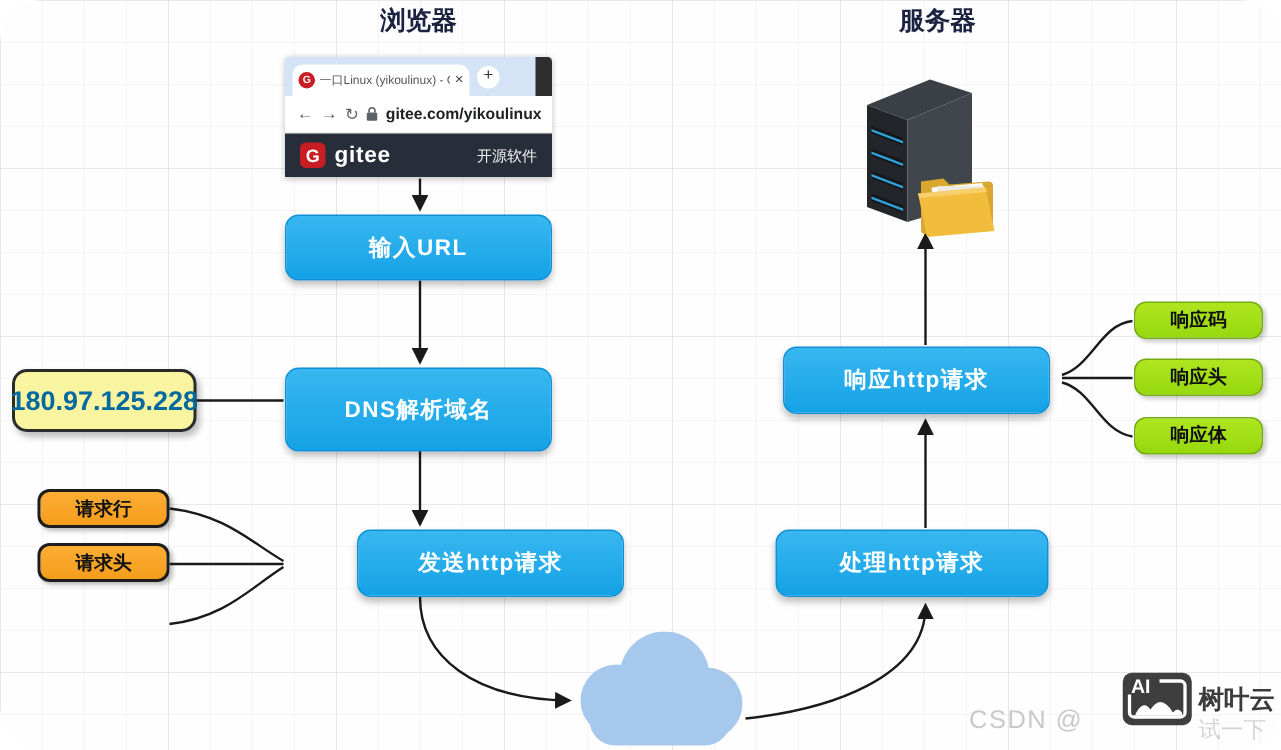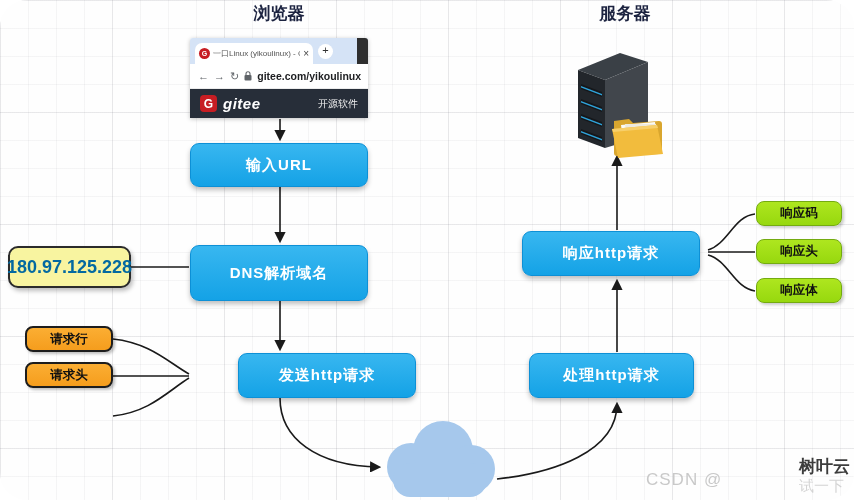--- a/index.html
+++ b/index.html
@@ -25,21 +25,21 @@
   .fbox {
     display:flex; align-items:center; justify-content:center;
     background:linear-gradient(180deg,#38b7f0 0%,#14a2e6 100%);
     border:1px solid #0d90d6; border-radius:9px;
     color:#fff; font-weight:bold; font-size:15px; letter-spacing:1px;
     box-shadow:0 3px 5px rgba(0,0,0,0.25);
   }
   .f-input   { left:190px; top:143px; width:178px; height:44px; }
   .f-dns     { left:190px; top:245px; width:178px; height:56px; }
   .f-send    { left:190px; top:353px; width:178px; height:45px;margin-left:48px; }
-  .f-process { left:529px; top:353px; width:165px; height:45px; }
+  .f-process { left:517px; top:353px; width:182px; height:45px; }
   .f-respond { left:506px; top:231px; width:178px; height:45px;margin-left:16px; }
 
   .ip-box {
     left:8px; top:246px; width:123px; height:42px;
     display:flex; align-items:center; justify-content:center;
     background:#f8f4a0; border:2px solid #2b2b2b; border-radius:10px;
     font-weight:bold; font-size:18px; color:#0369a1;
     box-shadow:2px 3px 4px rgba(0,0,0,0.25);
   }
 
@@ -77,21 +77,21 @@
     color:#333; font-size:11px; line-height:13px; text-align:center; flex:0 0 auto; }
   .tab-row-end { margin-left:auto; width:11px; height:26px; background:#2e2e2e; }
   .addr-row { display:flex; align-items:center; gap:5px; height:25px; background:#fff;
     padding:0 8px; border-bottom:1px solid #ececec; }
   .nav-ic { font-size:11px; color:#5f6368; }
   .lock { display:flex; }
   .url { font-size:10.5px; font-weight:bold; color:#202124; white-space:nowrap; }
   .gitee-row { display:flex; align-items:center; gap:6px; height:29px; background:#272e39; padding:0 10px; }
   .gitee-logo { width:17px; height:17px; border-radius:4px; background:#c71d23; color:#fff;
     font-weight:bold; font-size:12px; display:flex; align-items:center; justify-content:center; }
-  .gitee-name { color:#fff; font-weight:bold; font-size:15px; letter-spacing:0.5px;font-style:italic; }
+  .gitee-name { color:#fff; font-weight:bold; font-size:15px; letter-spacing:0.5px; }
   .gitee-tag { margin-left:auto; color:#f0f0f0; font-size:10px; }
 
   
   .cloud-wrap { left:381px; top:421px; width:118px; height:79px; }
   .cloud-label { position:absolute; left:0; top:40px; width:100%; text-align:center;
     color:#fff; font-weight:bold; font-size:15px; letter-spacing:0.5px; }
 
   
   .wm-prefix { left:646px; top:470px; font-size:17px; color:#c9c9c9; letter-spacing:1px; }
   .wm-suffix { left:799px; top:477px; font-size:15px; color:#c6c6c6; opacity:0.75; z-index:1; }
@@ -211,15 +211,24 @@
         <circle cx="30" cy="46" r="24"></circle>
         <circle cx="62" cy="30" r="30"></circle>
         <circle cx="90" cy="48" r="24"></circle>
         <rect x="12" y="42" width="94" height="34" rx="17"></rect>
       </g>
     </svg>
   </div>
 
   <span class="abs wm-prefix">CSDN @</span>
   <span class="abs wm-suffix">试一下</span>
+  <div class="abs ly-logo">
+    <svg width="47" height="36" viewBox="0 0 47 36">
+      <rect x="0.5" y="0.5" width="46" height="35" rx="6" fill="#3e3e3e"></rect>
+      <rect x="5" y="6" width="37" height="24" rx="3" fill="none" stroke="#fff" stroke-width="2.2"></rect>
+      <rect x="3" y="2" width="22" height="13" fill="#3e3e3e"></rect>
+      <text x="6" y="14" font-size="13" font-weight="bold" fill="#fff" font-family="Liberation Sans, sans-serif">AI</text>
+      <path d="M9,28 Q14,18 19,25 Q26,14 34,27 Q37,23 40,27 L40,29 L9,29 Z" fill="#fff"></path>
+    </svg>
+  </div>
   <span class="abs ly-label">树叶云</span>
 
 </div>
 
 </body></html>

